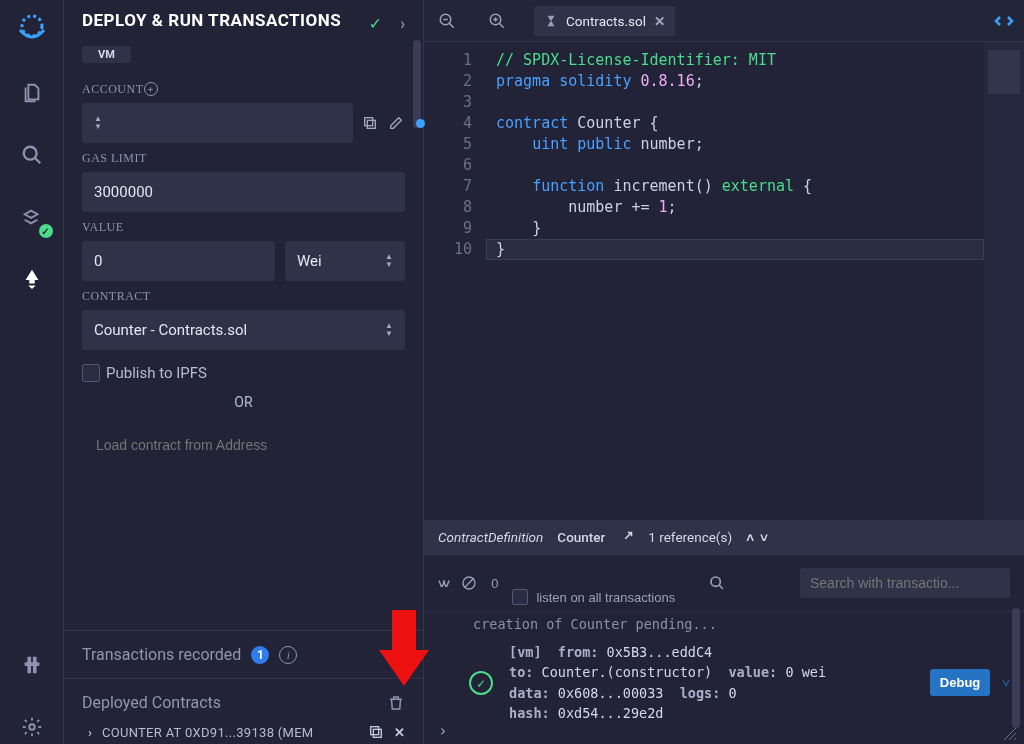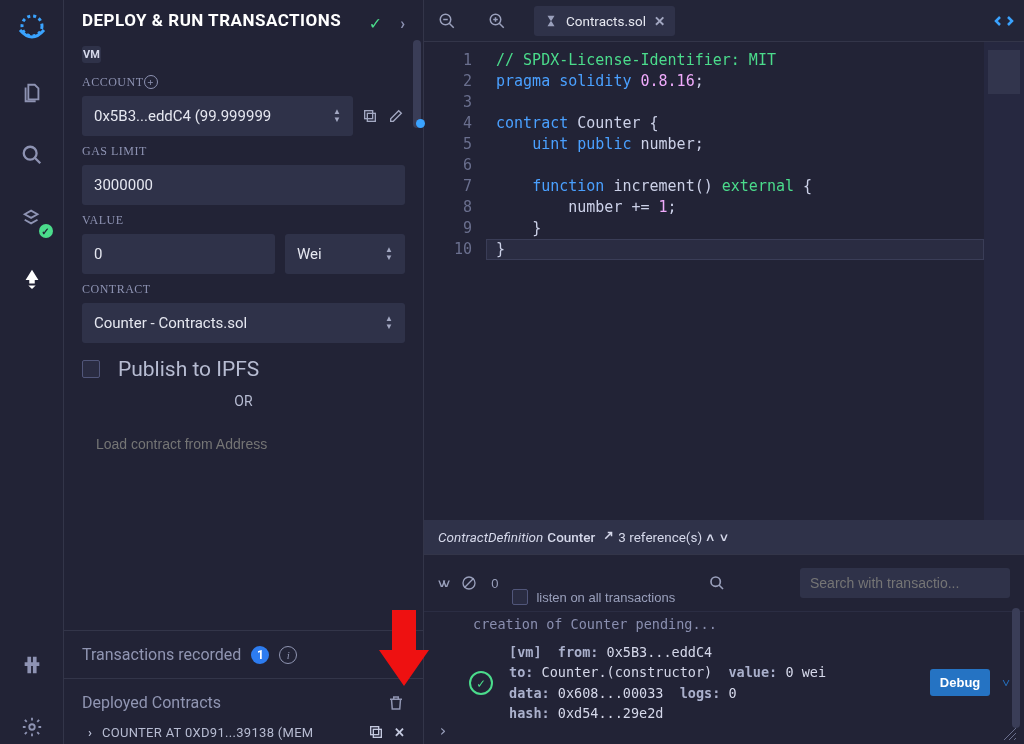--- a/index.html
+++ b/index.html
@@ -54,22 +54,22 @@
   }
   .sidepanel-header .hdr-icons { display:flex; gap:18px; align-items:center; color:#8e93b3; padding-top:4px;}
   .hdr-check { color: #4bdc8c; }
   .sidepanel-body {
     padding: 4px 18px 10px 18px;
     overflow-y:auto;
     flex:1;
   }
   .vm-badge {
     display:inline-block; background:#2f3249; color:#d5d8ea;
-    font-size:11px; font-weight:700; padding:2px 1px; border-radius:3px;
-    margin-bottom:4px;
+    font-size:11px; font-weight:700; padding:2px 16px; border-radius:3px;
+    margin-bottom:11px;
   }
   .field-label { font-size:12px; color:#8e93b3; letter-spacing:0.5px; margin:8px 0 6px 0; display:flex; font-family:Liberation Serif, serif;}
   .input-row { display:flex; gap:8px; align-items:center; }
   .input, .select {
     background:#2f3249; border:none; color:#e5e7f0;
     height:40px; border-radius:3px; padding:0 12px; font-size:15px;
     display:flex; align-items:center; justify-content:space-between;
     flex:1;
   }
   .select { cursor:pointer; }
@@ -78,21 +78,21 @@
   }
   .mini-icon { width:18px; display:inline-flex; justify-content:center; color:#a3a8c2; cursor:pointer; }
   .half-row { display:flex; gap:10px; }
   .half-row .input { flex:1; }
   .half-row .select { width:120px; flex:none; }
   .deploy-btn {
     background:#f6851b; color:#fff; border:none; border-radius:3px;
     padding:10px 24px; font-size:15px; font-weight:500; cursor:pointer;
     margin-top:14px;
   }
-  .checkbox-row { display:flex; align-items:center; gap:18px; margin-top:14px; color:#b7bcd2; font-size:21px; }
+  .checkbox-row { display:flex; align-items:center; gap:6px; margin-top:14px; color:#b7bcd2; font-size:15px; }
   .checkbox {
     width:18px; height:18px; border:1px solid #51567a; border-radius:2px; background:#2a2c42;
   }
   .or-row { text-align:center; color:#b7bcd2; font-size:14px; margin:12px 0; }
   .ataddr-row { display:flex; height:46px; }
   .ataddr-btn {
     background:#2f3249; color:#cfd3e6; font-weight:600; font-size:15px;
     display:flex;align-items:center; padding:0 20px; border:none; cursor:pointer;
   }
   .ataddr-input {
@@ -171,21 +171,21 @@
   .tok-keyword { color:#4aa0ff; }
   .tok-keyword2 { color:#4bdc8c; }
   .tok-ident { color:#ccd1e8; }
   .tok-number { color:#f0abfc; }
   .tok-type { color:#4aa0ff; }
   .tok-punc { color:#ccd1e8; }
   .minimap { width:40px; background:#262840; position:relative; }
   .minimap .mm-blob { position:absolute; top:8px; left:4px; right:4px; height:44px; background:#3a3d57; opacity:0.6;}
   
   .refbar {
-    height:34px; background:#2f3249; display:flex; align-items:center; gap:4px;
+    height:34px; background:#2f3249; display:flex; align-items:center; gap:14px;
     padding:0 14px; font-size:13.5px; color:#d5d8ea; font-style:italic;
   }
   .refbar .normal { font-style:normal; }
   .refbar .chevs { display:flex; gap:6px; font-style:normal; font-weight:700; color:#d5d8ea;}
   
   .terminal {
     height:190px; background:#222336; border-top:1px solid #333549;
     display:flex; flex-direction:column; font-family:"Consolas","Menlo",monospace;
   }
   .term-toolbar {
@@ -276,21 +276,20 @@
     </div>
   </div>
   <div class="sidepanel-body">
     <span class="vm-badge">VM</span>
     <div class="field-label">
       <span>ACCOUNT</span>
       <span style="width:14px;height:14px;border:1.5px solid #8e93b3;border-radius:50%;display:inline-flex;align-items:center;justify-content:center;font-size:11px;line-height:1;font-weight:bold;">+</span>
     </div>
     <div class="input-row">
       <div class="select">
-        <span>0x5B3...eddC4 (99.999999&nbsp;</span>
         <span class="spinner">
             <span>▲</span>
             <span>▼</span>
           </span>
       </div>
       <span class="mini-icon">
         <svg width="16" height="16" viewBox="0 0 24 24" fill="none" stroke="currentColor" stroke-width="2">
             <rect x="8" y="8" width="12" height="12"></rect>
             <rect x="4" y="4" width="12" height="12"></rect>
           </svg>
@@ -432,21 +431,21 @@
   </div>
 
   <div class="refbar">
     <span>ContractDefinition</span>
     <span class="normal" style="font-weight:500;">Counter</span>
     <span class="normal">
       <svg width="15" height="15" viewBox="0 0 24 24" fill="none" stroke="#d5d8ea" stroke-width="2.5">
           <path d="M14 4h6v6M20 4L10 14"></path>
         </svg>
     </span>
-    <span class="normal">3 reference(s)</span>
+    <span class="normal">1 reference(s)</span>
     <span class="chevs">
       <span>˄</span>
       <span>˅</span>
     </span>
   </div>
 
   <div class="terminal term-wrap">
     <div class="term-toolbar">
       <span style="font-weight:bold;letter-spacing:-3px;">˅˅</span>
       <span>

